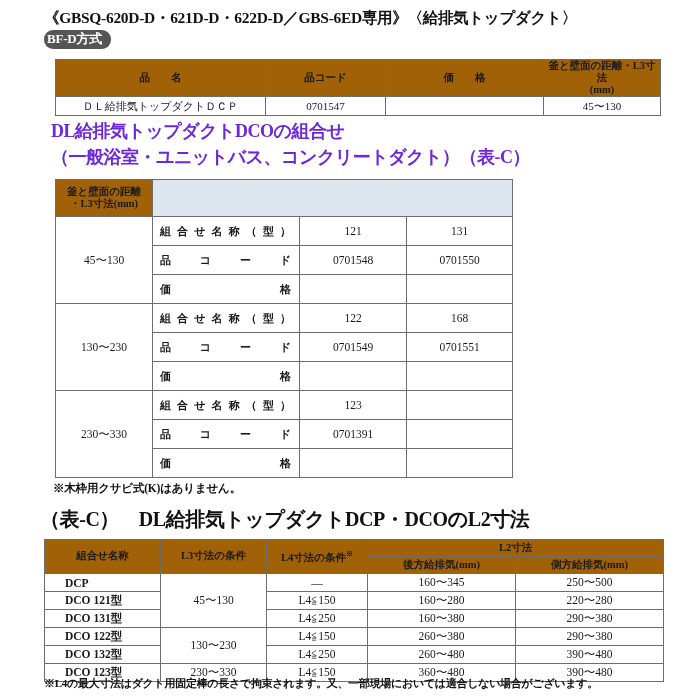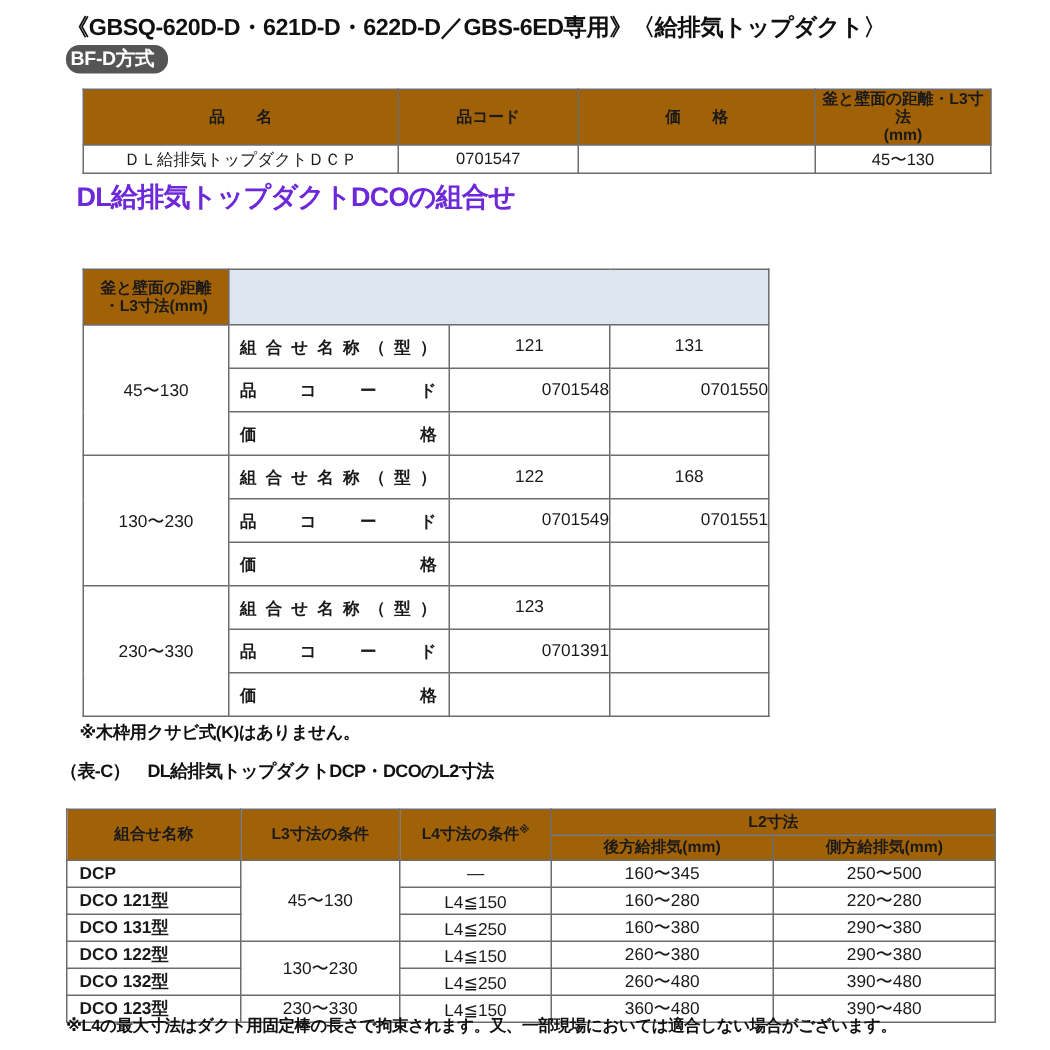--- a/index.html
+++ b/index.html
@@ -14,20 +14,21 @@
     color: #1a1a1a;
     overflow: hidden;
     position: relative;
     -webkit-font-smoothing: antialiased;
   }
   .page {
     position: relative;
     width: 700px;
     height: 692px;
     box-sizing: border-box;
+    font-family: Liberation Serif, serif;
   }
 
   
   .hdr-line1 {
     position: absolute;
     left: 44px;
     top: 8px;
     font-size: 15.5px;
     font-weight: bold;
     letter-spacing: -0.3px;
@@ -128,40 +129,40 @@
     letter-spacing: 0.08em;
     padding: 0 7px;
     display: flex;
     justify-content: space-between;
     align-items: center;
     height: 100%;
     box-sizing: border-box;
   }
   .tbl2 .rowlabel span { display: inline-block; }
   .tbl2 .l3val { font-size: 12.5px; }
-  .tbl2 .code { font-size: 12.5px; text-align: right; }
+  .tbl2 .code { font-size: 12.5px; }
   .tbl2 .model { font-size: 12px; }
 
   
   .note1 {
     position: absolute;
     left: 53px;
     top: 481px;
     font-size: 11.5px;
     font-weight: bold;
     color: #111;
     letter-spacing: -0.2px;
   }
 
   
   .sec3-title {
     position: absolute;
     left: 40px;
     top: 506px;
-    font-size: 12px;
+    font-size: 20px;
     font-weight: bold;
     letter-spacing: -0.4px;
     color: #111;
     white-space: nowrap;
   }
 
   
   .tbl3 {
     position: absolute;
     left: 44px;
@@ -171,21 +172,21 @@
   .tbl3 .c-nm  { width: 116px; }
   .tbl3 .c-l3  { width: 106px; }
   .tbl3 .c-l4  { width: 101px; }
   .tbl3 .c-r   { width: 148px; }
   .tbl3 .c-s   { width: 148px; }
   .tbl3 .h1 td { height: 16px; }
   .tbl3 .h2 td { height: 16px; }
   .tbl3 tbody td { height: 17px; font-size: 11.5px; }
   .tbl3 td.nm {
     text-align: left;
-    padding-left: 8px;
+    padding-left: 20px;
     font-size: 11.5px;
     font-weight: bold;
   }
   .tbl3 .sup {
     font-size: 7px;
     vertical-align: super;
   }
 
   
   .note2 {
@@ -233,20 +234,21 @@
         <td>ＤＬ給排気トップダクトＤＣＰ</td>
         <td>0701547</td>
         <td></td>
         <td>45〜130</td>
       </tr>
     </tbody>
   </table>
 
   <div class="sec2-title">
     <div>DL給排気トップダクトDCOの組合せ</div>
+    <div>（一般浴室・ユニットバス、コンクリートダクト）（表-C）</div>
   </div>
 
   <table class="tbl2">
     <colgroup>
       <col class="c-l3">
         <col class="c-lbl">
         <col class="c-v1">
         <col class="c-v2">
     </colgroup>
     <tbody id="tbl2-body">

